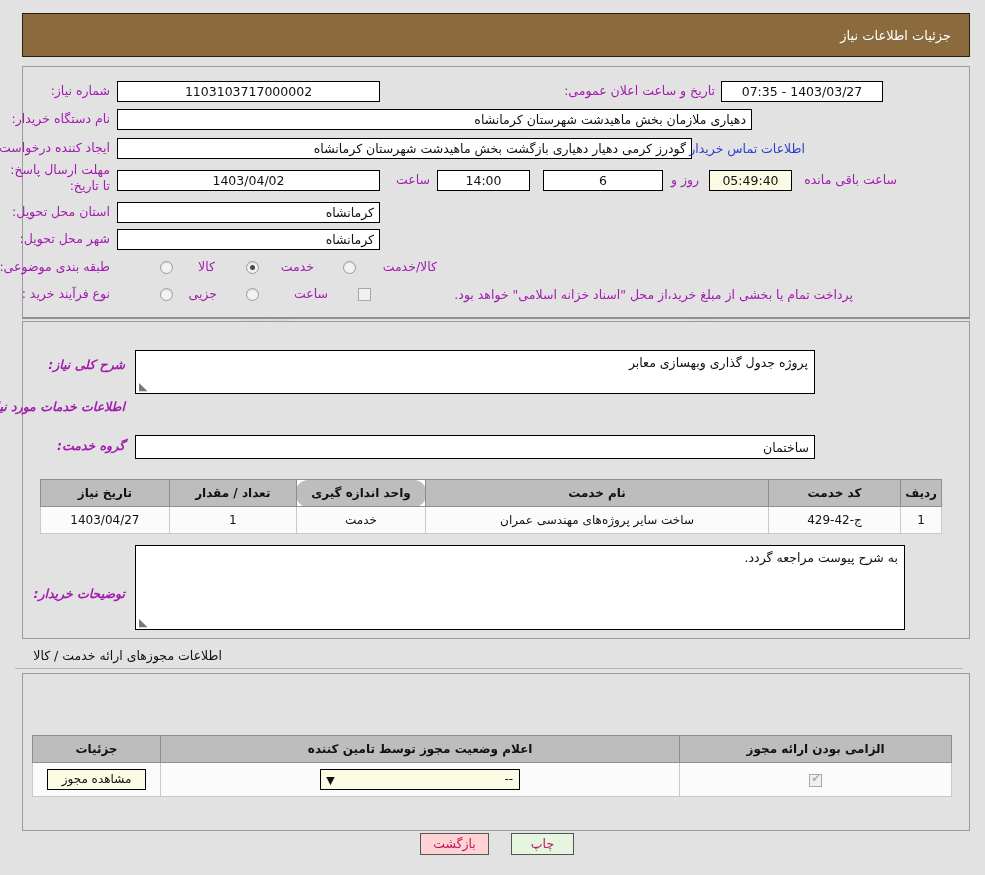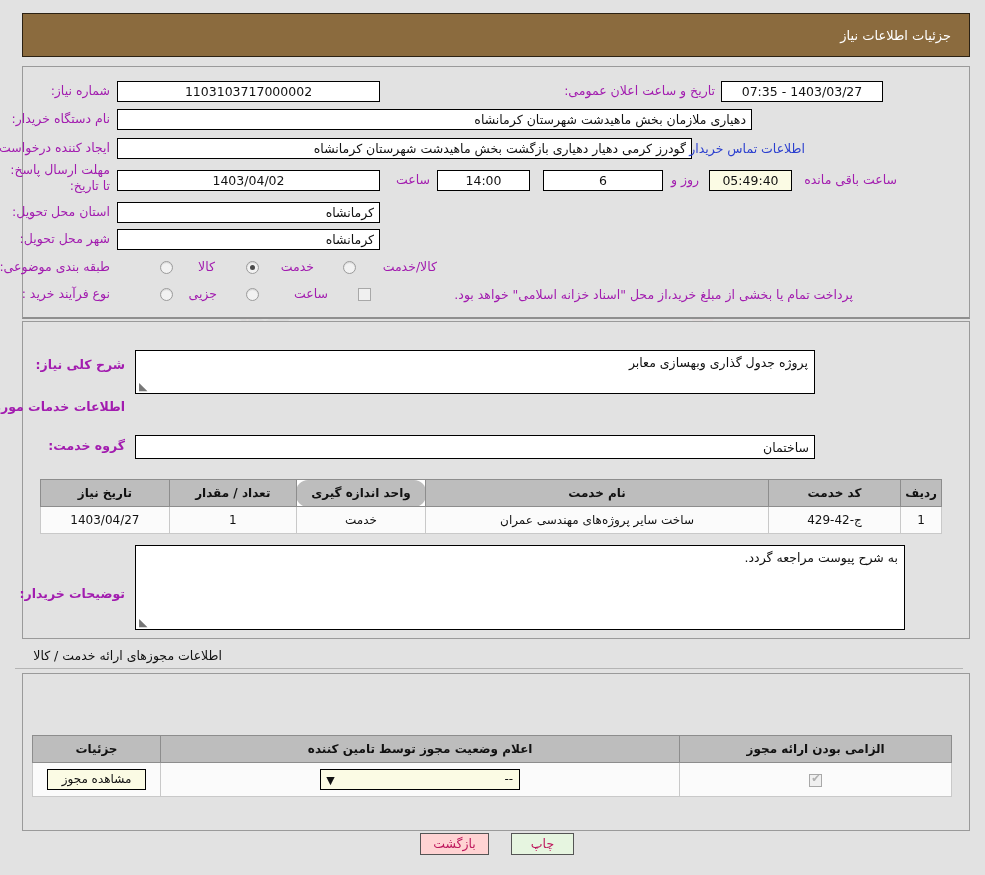--- a/index.html
+++ b/index.html
@@ -51,21 +51,21 @@
 
   
   .lbl {
     position: absolute;
     font-size: 12.5px;
     color: #a21caf;
     text-align: right;
     white-space: nowrap;
     z-index: 3;
   }
-  .lbl.b { font-weight: bold; }
+  .lbl.b { font-weight: bold; font-style: italic; }
 
   .fld {
     position: absolute;
     background: #ffffff;
     border: 1px solid #000000;
     font-size: 12.5px;
     color: #111111;
     padding: 1px 5px 0 5px;
     line-height: 18px;
     height: 21px;

